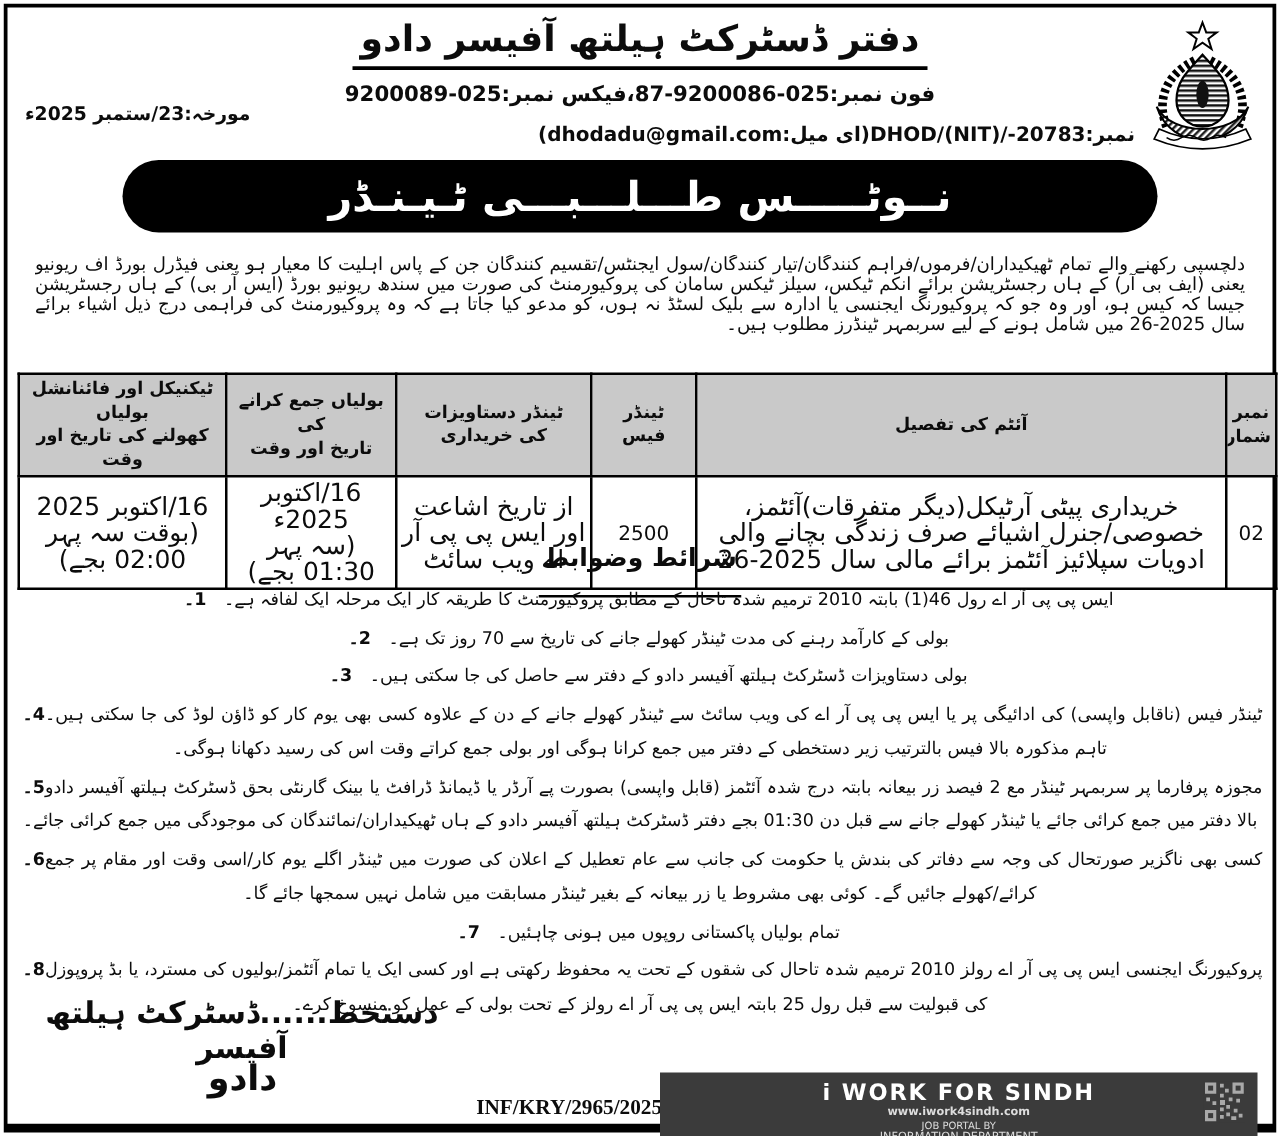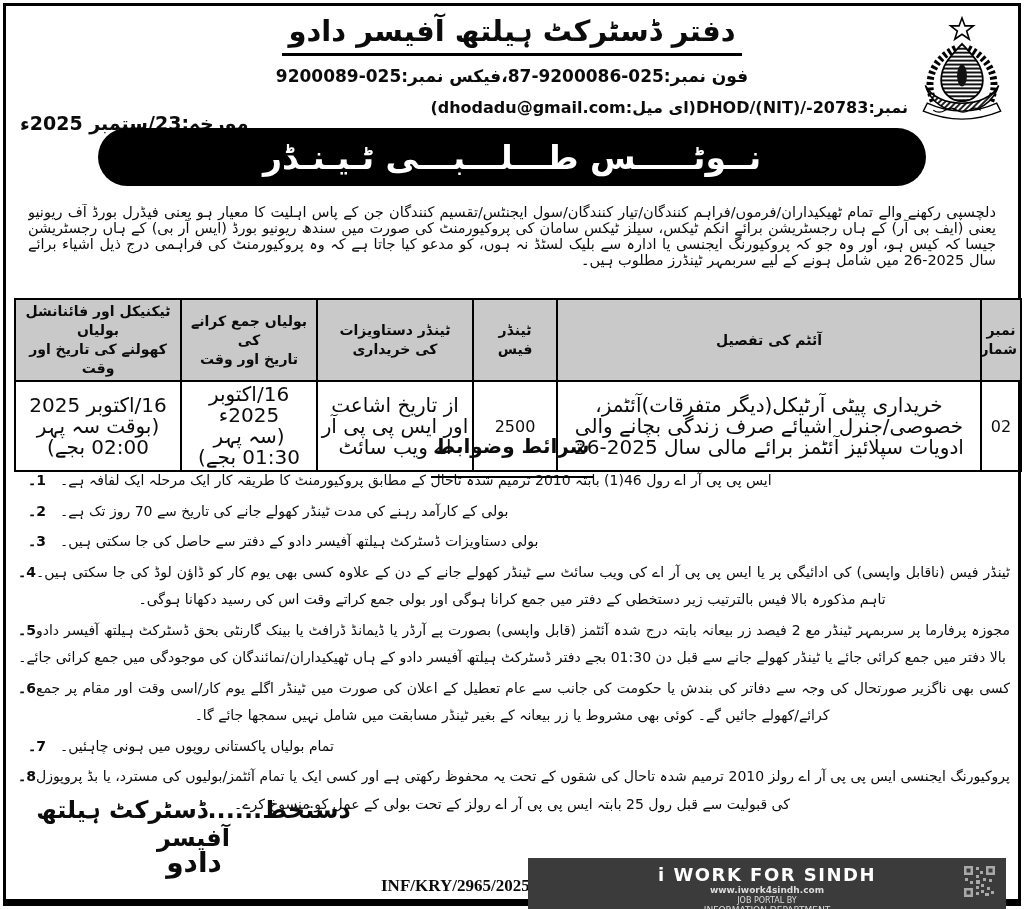--- a/index.html
+++ b/index.html
@@ -1,21 +1,21 @@
 <!DOCTYPE html>
 <html lang="ur" style="--banner-bg: #000000; --thead-bg: #c9c9c9; --badge-bg: #3b3b3b;"><head>
 <meta charset="utf-8">
 <style>
   html,body{margin:0;padding:0;background:#e8e8e8;}
   .page{position:relative;width:1024px;height:909px;background:#fff;overflow:hidden;
         font-family:"DejaVu Sans",sans-serif;color:#0c0c0c;}
   .frame{position:absolute;inset:3px;border:3px solid #000;border-bottom-width:7px;background:#fff;}
 
   
-  .dateline{position:absolute;top:106px;left:14px;font-size:19px;font-weight:bold;direction:rtl;}
+  .dateline{position:absolute;top:76px;left:14px;font-size:15px;font-weight:bold;direction:rtl;}
   .title-wrap{position:absolute;top:8px;left:0;right:0;text-align:center;}
   .title{display:inline-block;font-size:29px;font-weight:bold;direction:rtl;
          border-bottom:3px solid #000;padding:0 6px 5px 6px;}
   .phoneline{position:absolute;top:60px;left:0;right:0;text-align:center;
              font-size:17px;font-weight:bold;direction:rtl;}
   .refline{position:absolute;top:92px;right:110px;font-size:16px;font-weight:bold;direction:rtl;}
   .logo{position:absolute;top:10px;right:10px;width:92px;height:114px;}
 
   
   .banner{position:absolute;top:122px;left:92px;right:92px;height:58px;background:var(--banner-bg,#000);
@@ -37,21 +37,21 @@
   .c-docs{width:156px;} .c-sub{width:136px;} .c-open{width:166px;}
   td.num-cell{font-size:16px;}
 
   
   .terms-head{position:absolute;top:428px;left:0;right:0;text-align:center;}
   .terms-head span{display:inline-block;font-size:20px;font-weight:bold;direction:rtl;
                    border-bottom:2px solid #000;padding:0 4px 18px 4px;}
   .conditions{position:absolute;top:461px;left:8px;right:8px;height:372px;overflow:hidden;
               direction:rtl;font-size:14px;line-height:27.5px;}
   .cond{margin-bottom:3px;}
-  .cond.single{text-align:left;}
+  .cond.single{text-align:center;}
   .cond.multi{text-align:justify;text-align-last:center;}
   .cond-num{margin-inline:14px;font-weight:bold;}
   .cond-num.fl{float:left;margin:0 0 0 4px;}
 
   
   .signature{position:absolute;left:15px;top:790px;width:345px;text-align:center;
              font-size:24px;font-weight:bold;direction:rtl;}
   .sig-city{position:absolute;left:118px;top:840px;width:140px;text-align:center;
             font-size:28px;font-weight:bold;direction:rtl;letter-spacing:2px;}
   .inf-ref{position:absolute;left:375px;top:870px;font-size:17px;font-weight:bold;

